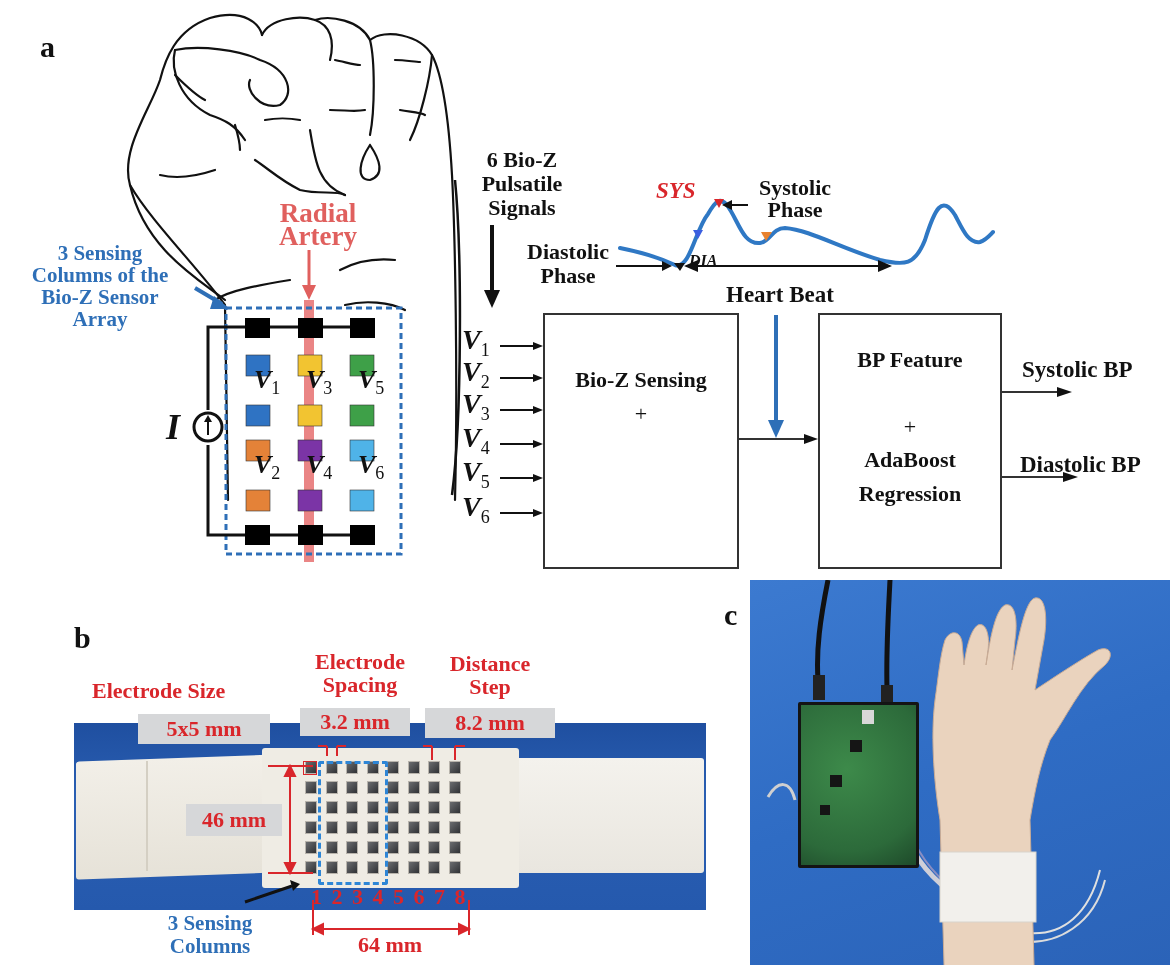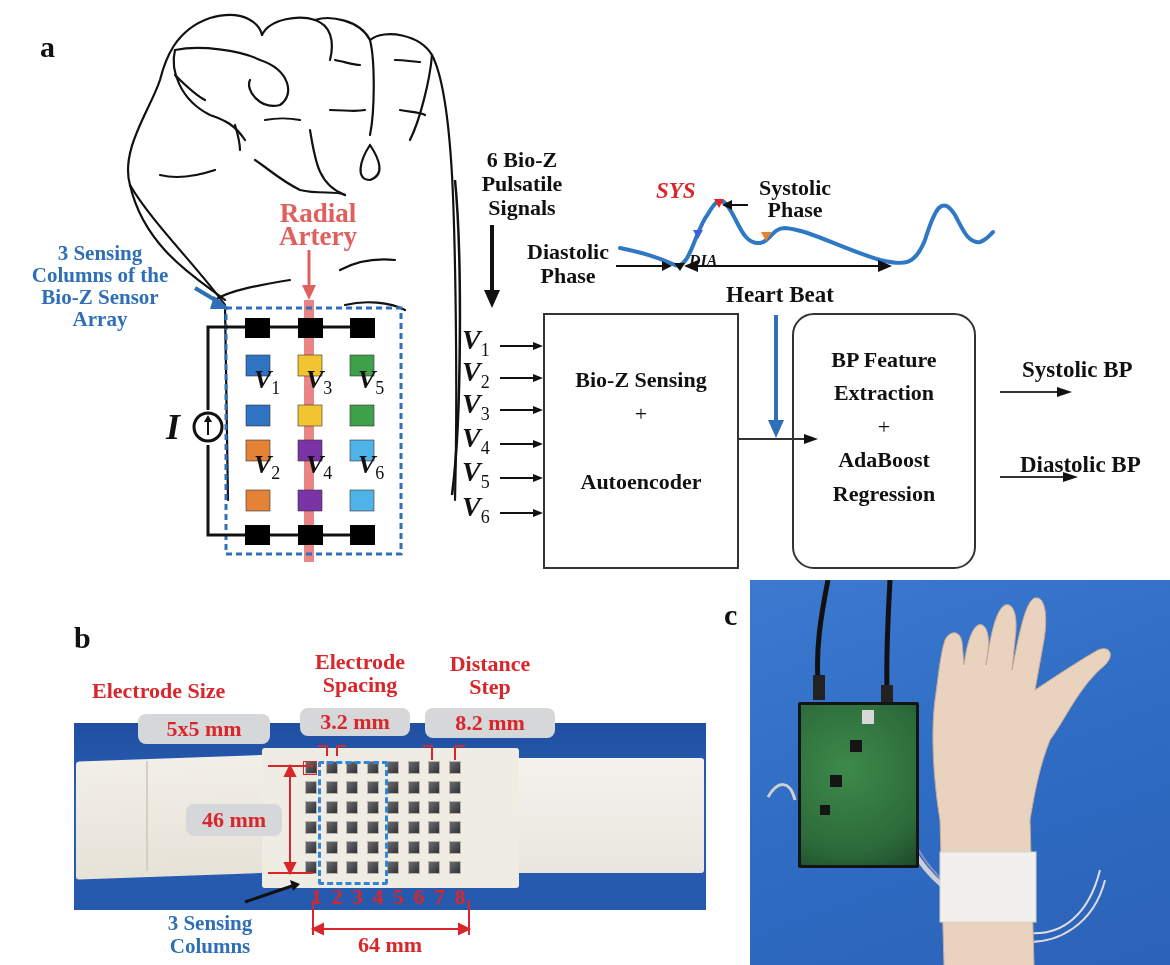--- a/index.html
+++ b/index.html
@@ -10,21 +10,21 @@
   .panel-label { font-size:30px; font-weight:bold; }
   .blue-text { color:#2e6fb7; font-weight:bold; }
   .red-text { color:#d9262b; font-weight:bold; }
   .pink-text { color:#e0605e; font-weight:bold; }
   .center { text-align:center; }
   .box { position:absolute; border:2px solid #333; background:#fff; }
   .box-text { position:absolute; left:0; right:0; text-align:center; font-weight:bold; font-size:22px; line-height:29px; }
   svg { position:absolute; left:0; top:0; overflow:visible; }
   .vlabel { font-style:italic; font-weight:bold; font-size:28px; }
   .vlabel sub { font-style:normal; font-weight:normal; font-size:18px; }
-  .gray-tag { background:#d6d7d9;border-radius:8px; }
+  .gray-tag { background:#d6d7d9; }
 </style>
 </head>
 <body>
 
 <div class="abs panel-label" style="left:40px;top:30px;">a</div>
 
 <svg width="1170" height="965">
   <g fill="none" stroke="#111" stroke-width="2.2" stroke-linecap="round">
 
     <path d="M225 300 C200 280 145 250 130 185 C120 150 150 110 160 80 C165 60 175 30 210 18 C245 8 260 25 262 35"></path>
@@ -155,26 +155,24 @@
     <polygon points="533,440 543,444 533,448" fill="#111"></polygon>
     <line x1="500" y1="478" x2="535" y2="478" stroke="#111" stroke-width="2"></line>
     <polygon points="533,474 543,478 533,482" fill="#111"></polygon>
     <line x1="500" y1="513" x2="535" y2="513" stroke="#111" stroke-width="2"></line>
     <polygon points="533,509 543,513 533,517" fill="#111"></polygon>
   </svg>
 
 <div class="box" style="left:543px;top:313px;width:192px;height:252px;">
   <div class="box-text" style="top:50px;">Bio-Z Sensing</div>
   <div class="box-text" style="top:84px;font-weight:normal;">+</div>
-  <div class="box-text" style="top:152px;">Autoencoder</div>
-</div>
-
-<div class="box" style="left:792px;top:313px;width:180px;height:252px;border-radius:22px;">
+</div>
+
+<div class="box" style="left:818px;top:313px;width:180px;height:252px;">
   <div class="box-text" style="top:30px;">BP Feature</div>
-  <div class="box-text" style="top:63px;">Extraction</div>
   <div class="box-text" style="top:97px;font-weight:normal;">+</div>
   <div class="box-text" style="top:130px;">AdaBoost</div>
   <div class="box-text" style="top:164px;">Regression</div>
 </div>
 
 <svg width="1170" height="965">
   <line x1="737" y1="439" x2="806" y2="439" stroke="#333" stroke-width="2"></line>
   <polygon points="804,434 818,439 804,444" fill="#111"></polygon>
   <line x1="776" y1="315" x2="776" y2="425" stroke="#2e6fb7" stroke-width="4"></line>
   <polygon points="768,420 784,420 776,438" fill="#2e6fb7"></polygon>

